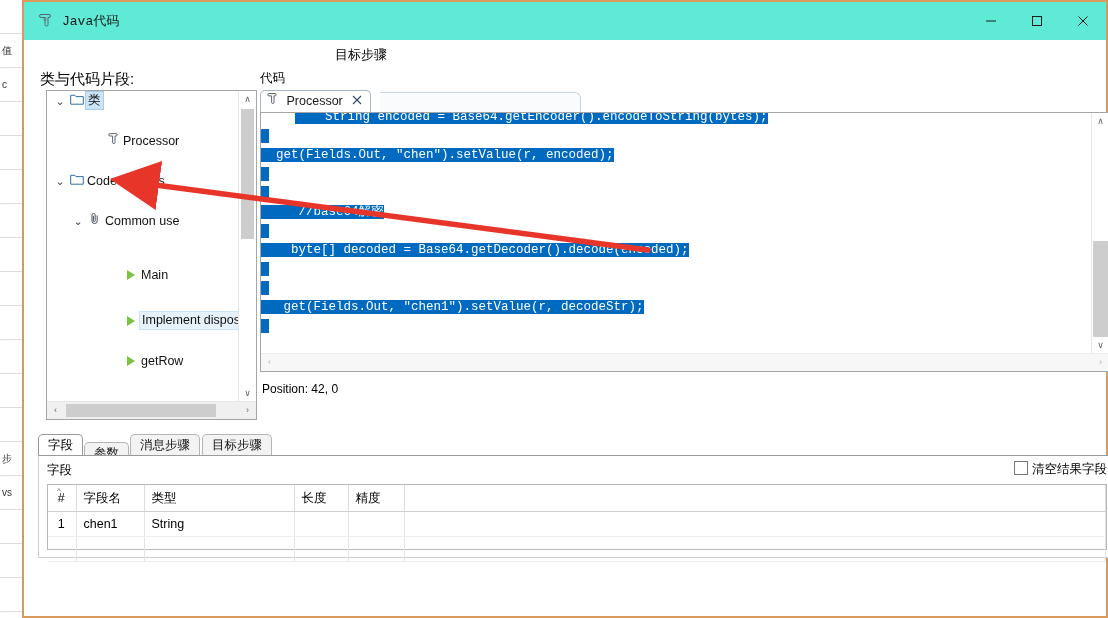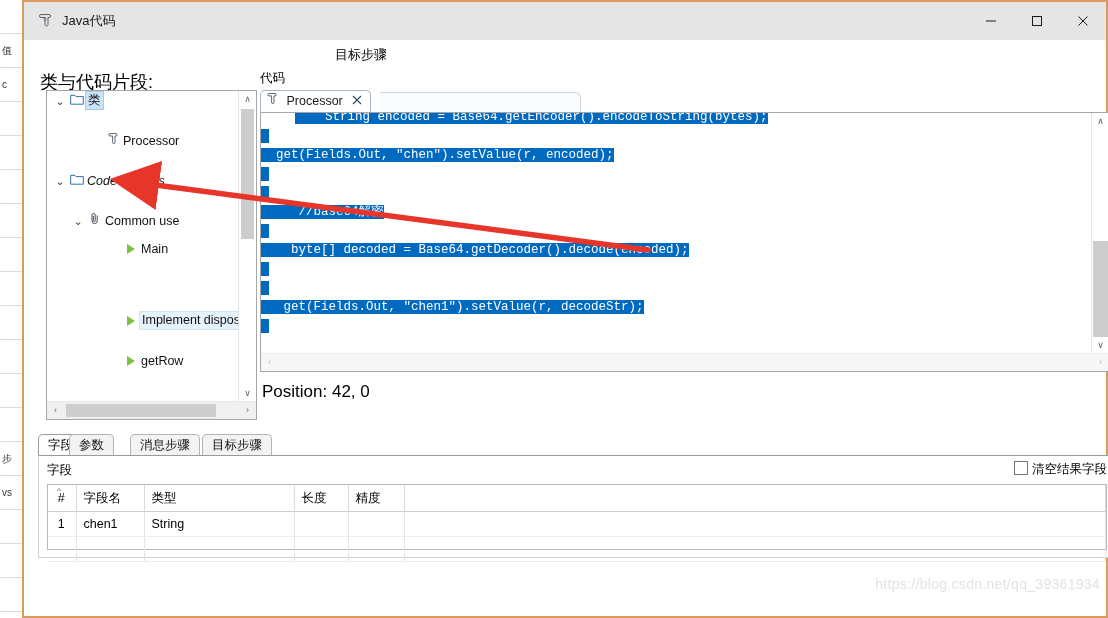--- a/index.html
+++ b/index.html
@@ -13,38 +13,38 @@
   
   #bg-window{position:absolute;left:0;top:0;width:22px;height:618px;background:#ffffff;border-right:1px solid #c8c8c8;}
   #bg-window .bgrow{position:absolute;left:0;width:22px;border-bottom:1px solid #dcdcdc;font-size:10px;color:#333;padding-left:2px;box-sizing:border-box;overflow:hidden;white-space:nowrap;}
   
   #dialog{
     position:absolute;left:22px;top:0;width:1086px;height:618px;
     background:#ffffff;
     border:2px solid #d99a5b;
     box-sizing:border-box;
   }
-  #titlebar{position:absolute;left:0;top:0;right:0;height:38px;background:#e5e5e5;}
+  #titlebar{position:absolute;left:0;top:0;right:0;height:38px;background:#5eead4;font-family:Liberation Mono, monospace;}
   #title-icon{position:absolute;left:14px;top:10px;width:16px;height:16px;}
   #title-text{position:absolute;left:38px;top:10px;font-size:13px;color:#1a1a1a;}
   .winbtn{position:absolute;top:0;width:46px;height:38px;cursor:default;}
   .winbtn svg{position:absolute;left:50%;top:50%;transform:translate(-50%,-50%);}
   #btn-min{right:92px;}#btn-max{right:46px;}#btn-close{right:0px;}
 
   
   #stepname-label{position:absolute;left:311px;top:44px;font-size:13px;color:#000;}
   #stepname-input{
     position:absolute;left:389px;top:39px;width:682px;height:24px;
     border:1px solid #a0a0a0;background:#fff;box-sizing:border-box;
     font-family:"Liberation Sans",sans-serif;font-size:12.5px;color:#000;
     padding:0 5px;outline:none;
   }
 
   
-  #label-classes{position:absolute;left:16px;top:68px;font-size:18px;color:#000;}
+  #label-classes{position:absolute;left:16px;top:68px;font-size:15px;color:#000;}
   #label-code{position:absolute;left:236px;top:68px;font-size:12.5px;color:#000;}
 
   
   #tree-panel{position:absolute;left:22px;top:88px;width:211px;height:330px;border:1px solid #a6a6a6;background:#fff;box-sizing:border-box;}
   #tree-inner{position:absolute;left:0;top:0;right:17px;bottom:17px;overflow:hidden;background:#fff;}
   .tnode{position:relative;height:20px;line-height:20px;white-space:nowrap;font-size:12.5px;color:#111;}
   .tnode .twist{position:absolute;width:14px;text-align:center;top:0;color:#444;font-size:11px;}
   .tnode .ticon{position:absolute;width:16px;top:0;text-align:center;}
   .tnode .tlabel{position:absolute;top:0;}
   .tnode.sel .tlabel{background:#cce4f7;border:1px solid #a7cdea;box-sizing:border-box;height:19px;line-height:17px;padding:0 2px;margin-left:-2px;}
@@ -72,21 +72,21 @@
     font-family:"Liberation Mono","DejaVu Sans Mono",monospace;font-size:12.5px;}
   .cline{height:19px;line-height:19px;white-space:pre;color:#0000ff;}
   .cline .sel{background:#0069c0;color:#ffffff;}
   #code-vsb{position:absolute;right:0;top:0;width:17px;bottom:17px;background:#fff;border-left:1px solid #e6e6e6;}
   #code-vsb .arrow{position:absolute;left:0;width:17px;height:17px;text-align:center;line-height:17px;color:#606060;font-size:9px;}
   #code-vsb .up{top:0;}#code-vsb .down{bottom:0;}
   #code-vsb .thumb{position:absolute;left:1px;width:15px;top:128px;height:96px;background:#cdcdcd;}
   #code-hsb{position:absolute;left:0;bottom:0;right:0;height:17px;background:#f7f7f7;border-top:1px solid #ededed;}
   #code-hsb .arrow{position:absolute;top:0;width:17px;height:17px;text-align:center;line-height:17px;color:#b0b0b0;font-size:9px;}
   #code-hsb .left{left:0;}#code-hsb .right{right:0;}
-  #position-text{position:absolute;left:238px;top:380px;font-size:17px;color:#000;}
+  #position-text{position:absolute;left:238px;top:380px;font-size:12px;color:#000;}
 
   
   #annot-arrow{position:absolute;left:0;top:0;width:1108px;height:618px;pointer-events:none;}
 
   
   #bottom-panel{position:absolute;left:14px;top:432px;width:1078px;height:124px;}
   #bottom-tabs{position:absolute;left:0;top:0;height:22px;}
   .btab{position:absolute;top:0;height:22px;padding:0 9px;line-height:21px;font-size:12.5px;color:#111;
         background:#f3f3f3;border:1px solid #b4b4b4;border-bottom:none;border-radius:5px 5px 0 0;white-space:nowrap;}
   .btab.active{background:#ffffff;border-color:#9a9a9a;color:#000;}
@@ -177,30 +177,30 @@
           <span class="ticon" style="left: 58px;"><svg width="11" height="13" viewBox="0 0 11 13">
               <path d="M2 1.6 h6 a1.2 1.2 0 0 1 0 2.4 h-1 v6.4 a1.2 1.2 0 0 1 -2.4 0 v-6.4 h-2.6 a1.2 1.2 0 0 1 0 -2.4 z" fill="none" stroke="#4b5563" stroke-width="0.9"></path>
             </svg></span>
           <span class="tlabel" style="left: 76px;">Processor</span>
         </div>
         <div class="tnode" style="top: 40px;">
           <span class="twist" style="left: 6px;">⌄</span>
           <span class="ticon" style="left: 22px;"><svg width="14" height="12" viewBox="0 0 14 12">
               <path d="M0.7 2.3 h4.2 l1.1 1.3 h7.3 v7.6 h-12.6 z" fill="none" stroke="#2d6fae" stroke-width="1"></path>
             </svg></span>
-          <span class="tlabel" style="left: 40px; font-style: italic;">Code Snippits</span>
+          <span class="tlabel" style="left: 40px;">Code Snippits</span>
         </div>
         <div class="tnode" style="top: 60px;">
           <span class="twist" style="left: 24px;">⌄</span>
           <span class="ticon" style="left: 40px;"><svg width="10" height="13" viewBox="0 0 10 13">
               <path d="M7.2 3.4 v5.6 a2.6 2.6 0 0 1 -5.2 0 v-6 a1.6 1.6 0 0 1 3.2 0 v5.8 a0.9 0.9 0 0 1 -1.8 0 v-5" fill="none" stroke="#4c5560" stroke-width="1"></path>
             </svg></span>
           <span class="tlabel" style="left: 58px;">Common use</span>
         </div>
-        <div class="tnode" style="top: 68px;">
+        <div class="tnode" style="top: 94px;">
           <span class="ticon" style="left: 76px;"><span class="play"></span></span>
           <span class="tlabel" style="left: 94px;">Main</span>
         </div>
         <div class="tnode sel2" style="top: 120px;">
           <span class="ticon" style="left: 76px;"><span class="play"></span></span>
           <span class="tlabel" style="left: 94px;">Implement dispose</span>
         </div>
         <div class="tnode" style="top: 140px;">
           <span class="ticon" style="left: 76px;"><span class="play"></span></span>
           <span class="tlabel" style="left: 94px;">getRow</span>
@@ -258,21 +258,21 @@
     <div id="code-hsb">
       <div class="arrow left">‹</div>
       <div class="arrow right">›</div>
     </div>
   </div>
   <span id="position-text">Position: 42, 0</span>
 
   <div id="bottom-panel">
     <div id="bottom-tabs">
         <div class="btab active" style="left: 0px;"><span>字段</span></div>
-        <div class="btab" style="left: 31px;"><span>参数</span></div>
+        <div class="btab" style="left: 46px; margin-top: 8px;"><span>参数</span></div>
         <div class="btab" style="left: 92px;"><span>消息步骤</span></div>
         <div class="btab" style="left: 164px;"><span>目标步骤</span></div>
       </div>
     <div id="bottom-body">
       <span id="fields-caption">字段</span>
       <span id="clear-check-wrap">
         <span id="clear-check"></span><span>清空结果字段</span>
       </span>
       <div id="fields-table">
         <table>
@@ -310,24 +310,20 @@
                 <td></td>
                 <td></td>
                 <td></td>
               </tr>
             </tbody>
         </table>
       </div>
     </div>
   </div>
 
-  <div id="footer">
-
-    <div id="watermark">https://blog.csdn.net/qq_39361934</div>
-  </div>
 </div>
 
 <svg id="annot-arrow">
   <defs>
     <marker id="ahead" markerWidth="9" markerHeight="9" refX="2" refY="4.5" orient="auto">
       <path d="M0,0 L9,4.5 L0,9 z" fill="#e8352a"></path>
     </marker>
   </defs>
   <line x1="648" y1="250" x2="148" y2="184" stroke="#e8352a" stroke-width="5.5" stroke-linecap="round" marker-end="url(#ahead)"></line>
 </svg>

